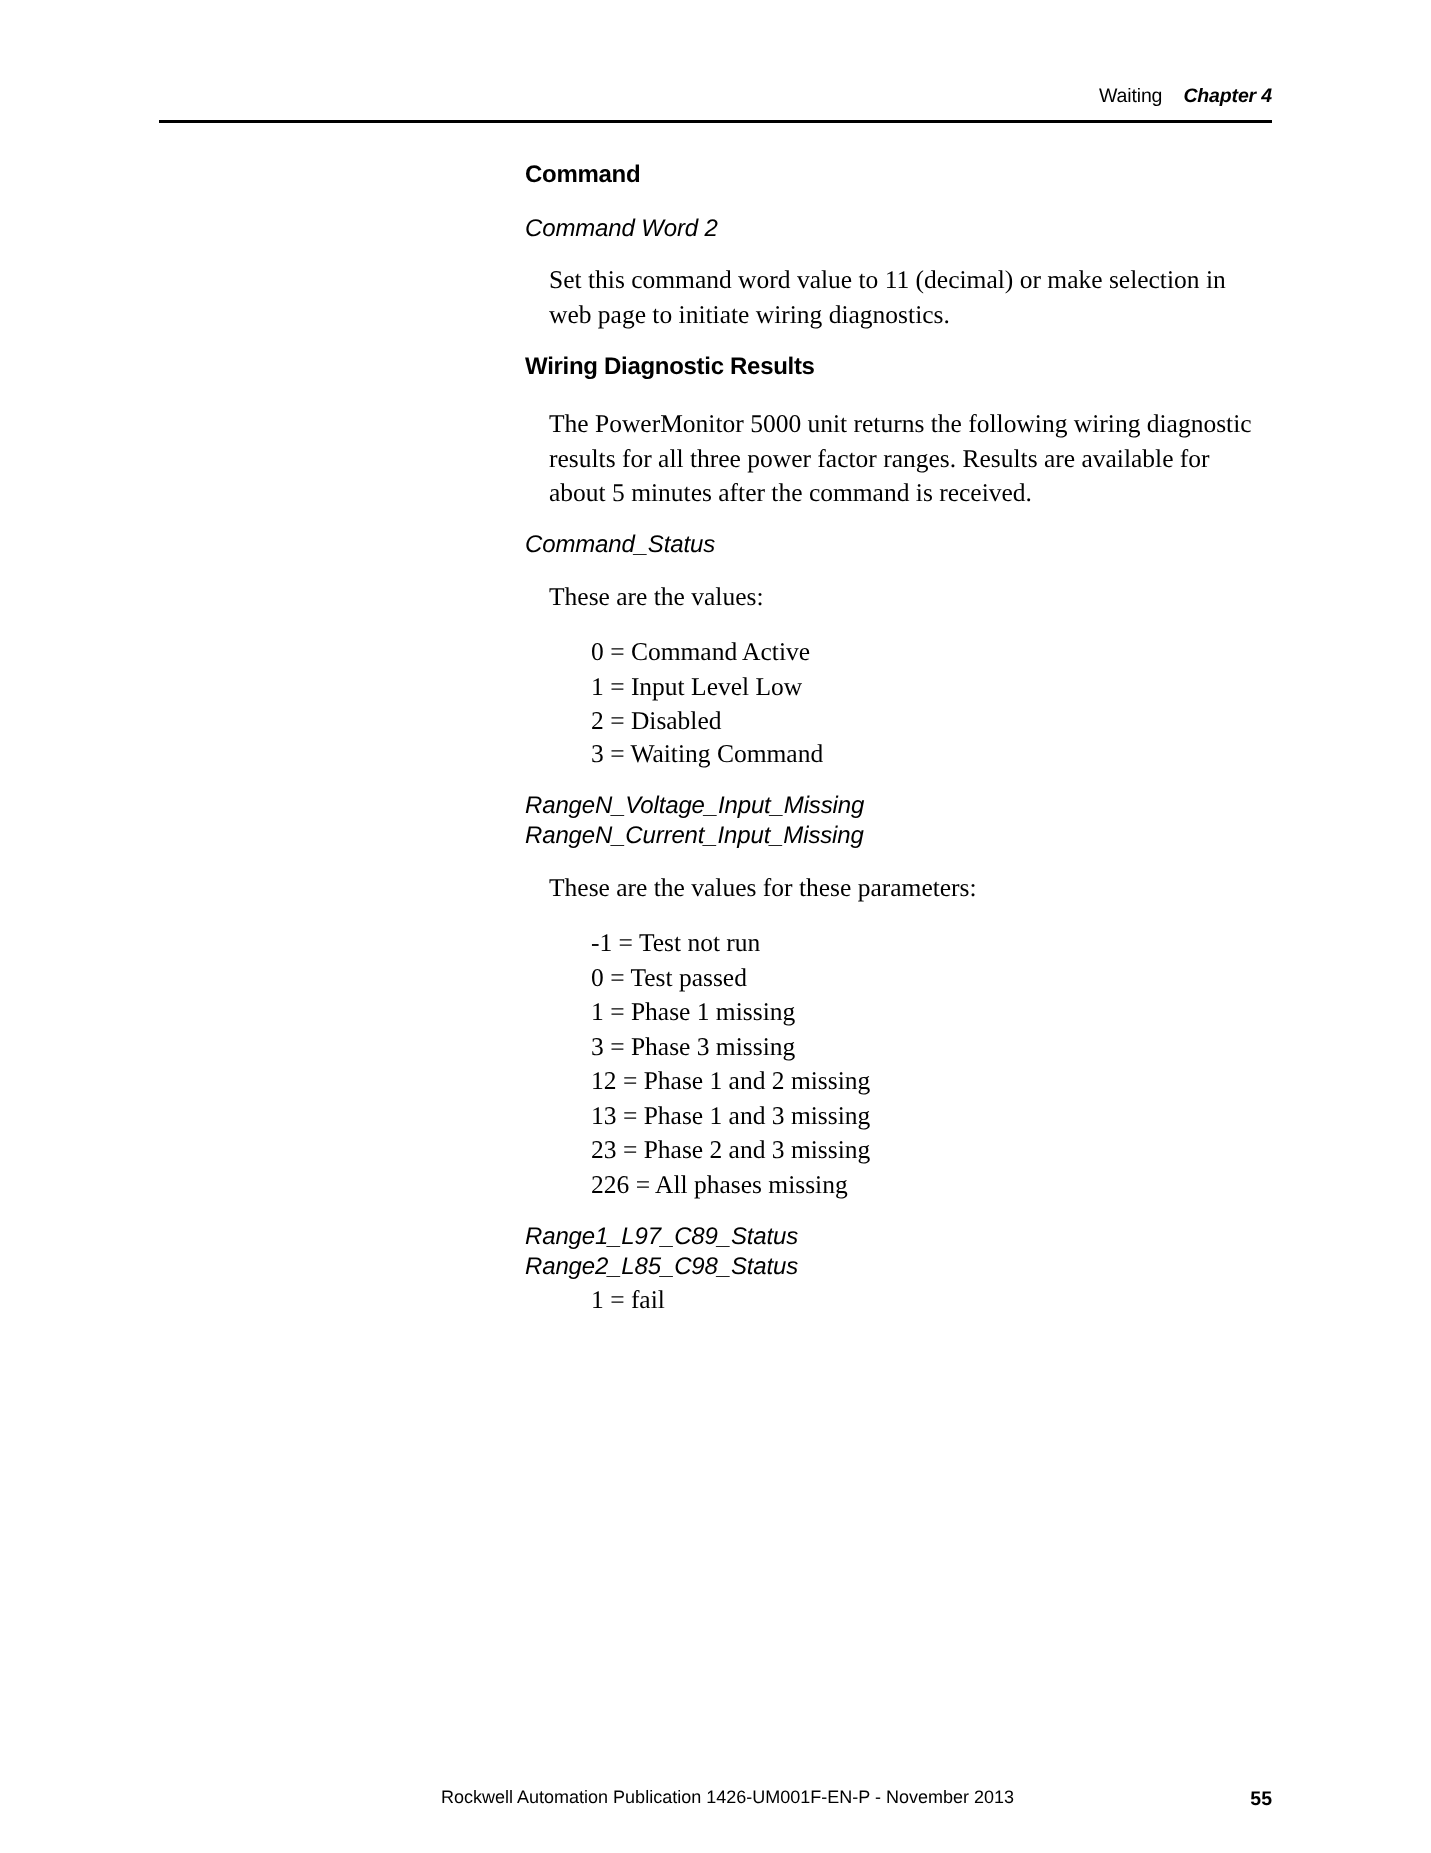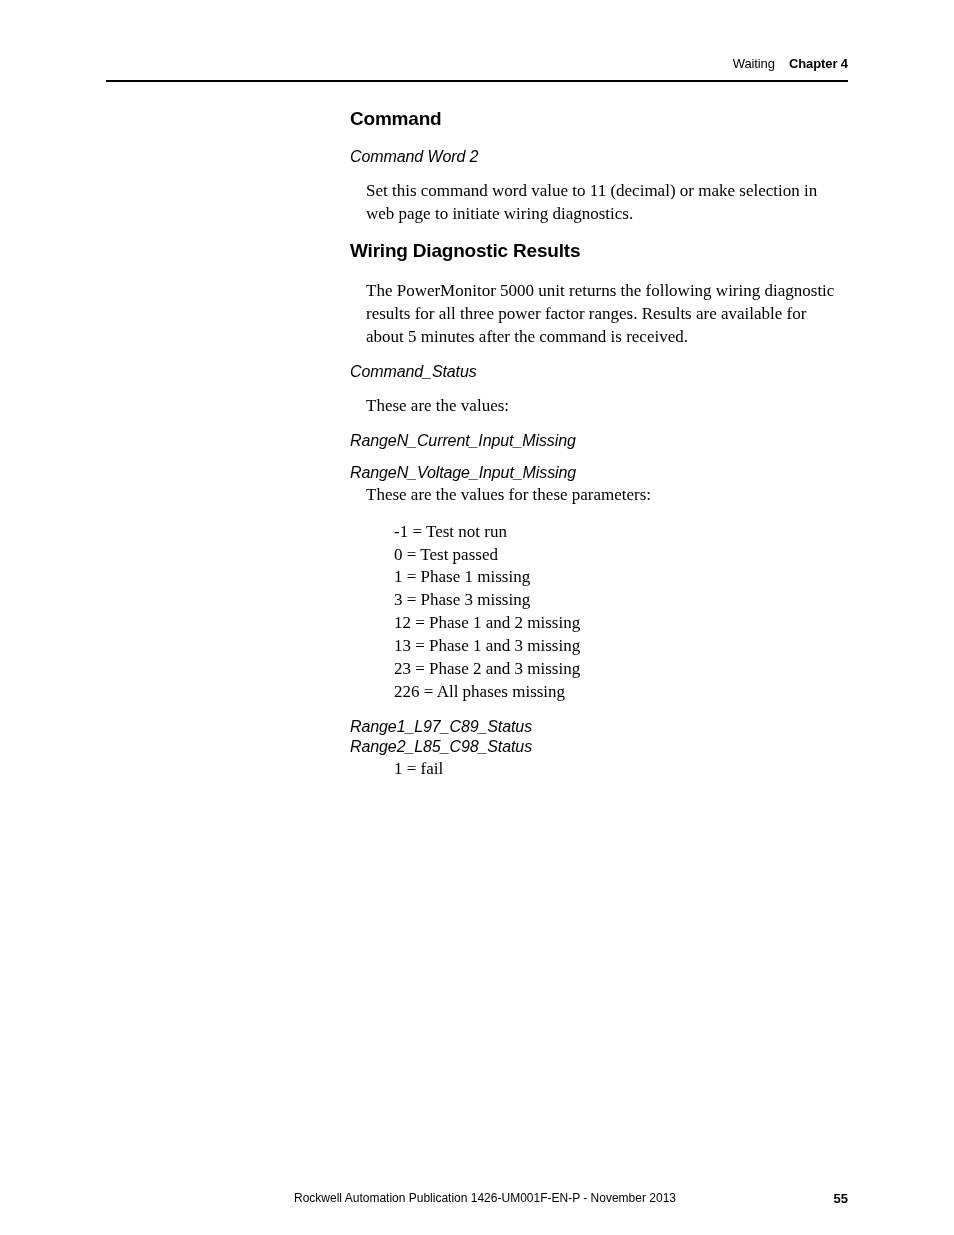--- a/index.html
+++ b/index.html
@@ -19,38 +19,38 @@
     box-sizing: border-box;
   }
   .running-head {
     position: absolute;
     top: 56px;
     right: 106px;
     font-family: "Helvetica Neue", Arial, sans-serif;
     font-size: 13px;
     letter-spacing: -0.1px;
   }
-  .running-head .label-bold { font-weight: 700; }
+  .running-head .label-bold { font-weight: 700; font-style: italic; }
   .rule {
     position: absolute;
     top: 80px;
     left: 106px;
     right: 106px;
     border-top: 2px solid #000;
   }
   .content {
     position: absolute;
     top: 108px;
     left: 350px;
     right: 106px;
   }
   h2.section {
     font-family: "Helvetica Neue", Arial, sans-serif;
     font-weight: 700;
-    font-size: 19px;
+    font-size: 16px;
     margin: 0 0 18px 0;
     letter-spacing: -0.2px;
   }
   .sub-italic {
     font-family: "Helvetica Neue", Arial, sans-serif;
     font-style: italic;
     font-size: 16px;
     margin: 0 0 14px 0;
     letter-spacing: -0.1px;
   }
@@ -102,23 +102,29 @@
 
     <h2 class="section">Command</h2>
     <div class="sub-italic">Command Word 2</div>
     <p class="body gap-lg">Set this command word value to 11 (decimal) or make selection in web page to initiate wiring diagnostics.</p>
 
     <h2 class="section">Wiring Diagnostic Results</h2>
     <p class="body">The PowerMonitor 5000 unit returns the following wiring diagnostic results for all three power factor ranges. Results are available for about 5 minutes after the command is received.</p>
 
     <div class="sub-italic">Command_Status</div>
     <p class="body">These are the values:</p>
+    <div class="vlist gap-md">
+      <div>0 = Command Active</div>
+      <div>1 = Input Level Low</div>
+      <div>2 = Disabled</div>
+      <div>3 = Waiting Command</div>
+    </div>
 
+    <div class="sub-italic" style="margin-bottom:2px">RangeN_Voltage_Input_Missing</div>
     <div class="sub-italic">RangeN_Current_Input_Missing</div>
-    <div class="sub-italic" style="margin-bottom:2px">RangeN_Voltage_Input_Missing</div>
     <p class="body">These are the values for these parameters:</p>
     <div class="vlist gap-md">
       <div>-1 = Test not run</div>
       <div>0 = Test passed</div>
       <div>1 = Phase 1 missing</div>
       <div>3 = Phase 3 missing</div>
       <div>12 = Phase 1 and 2 missing</div>
       <div>13 = Phase 1 and 3 missing</div>
       <div>23 = Phase 2 and 3 missing</div>
       <div>226 = All phases missing</div>

